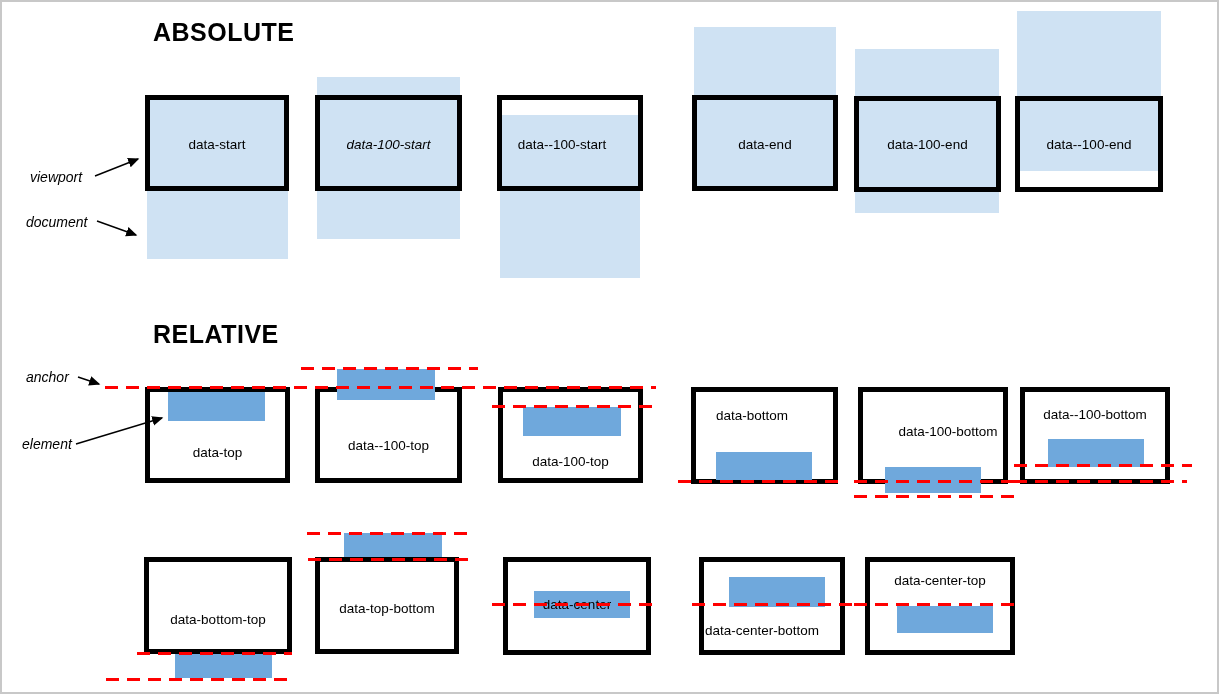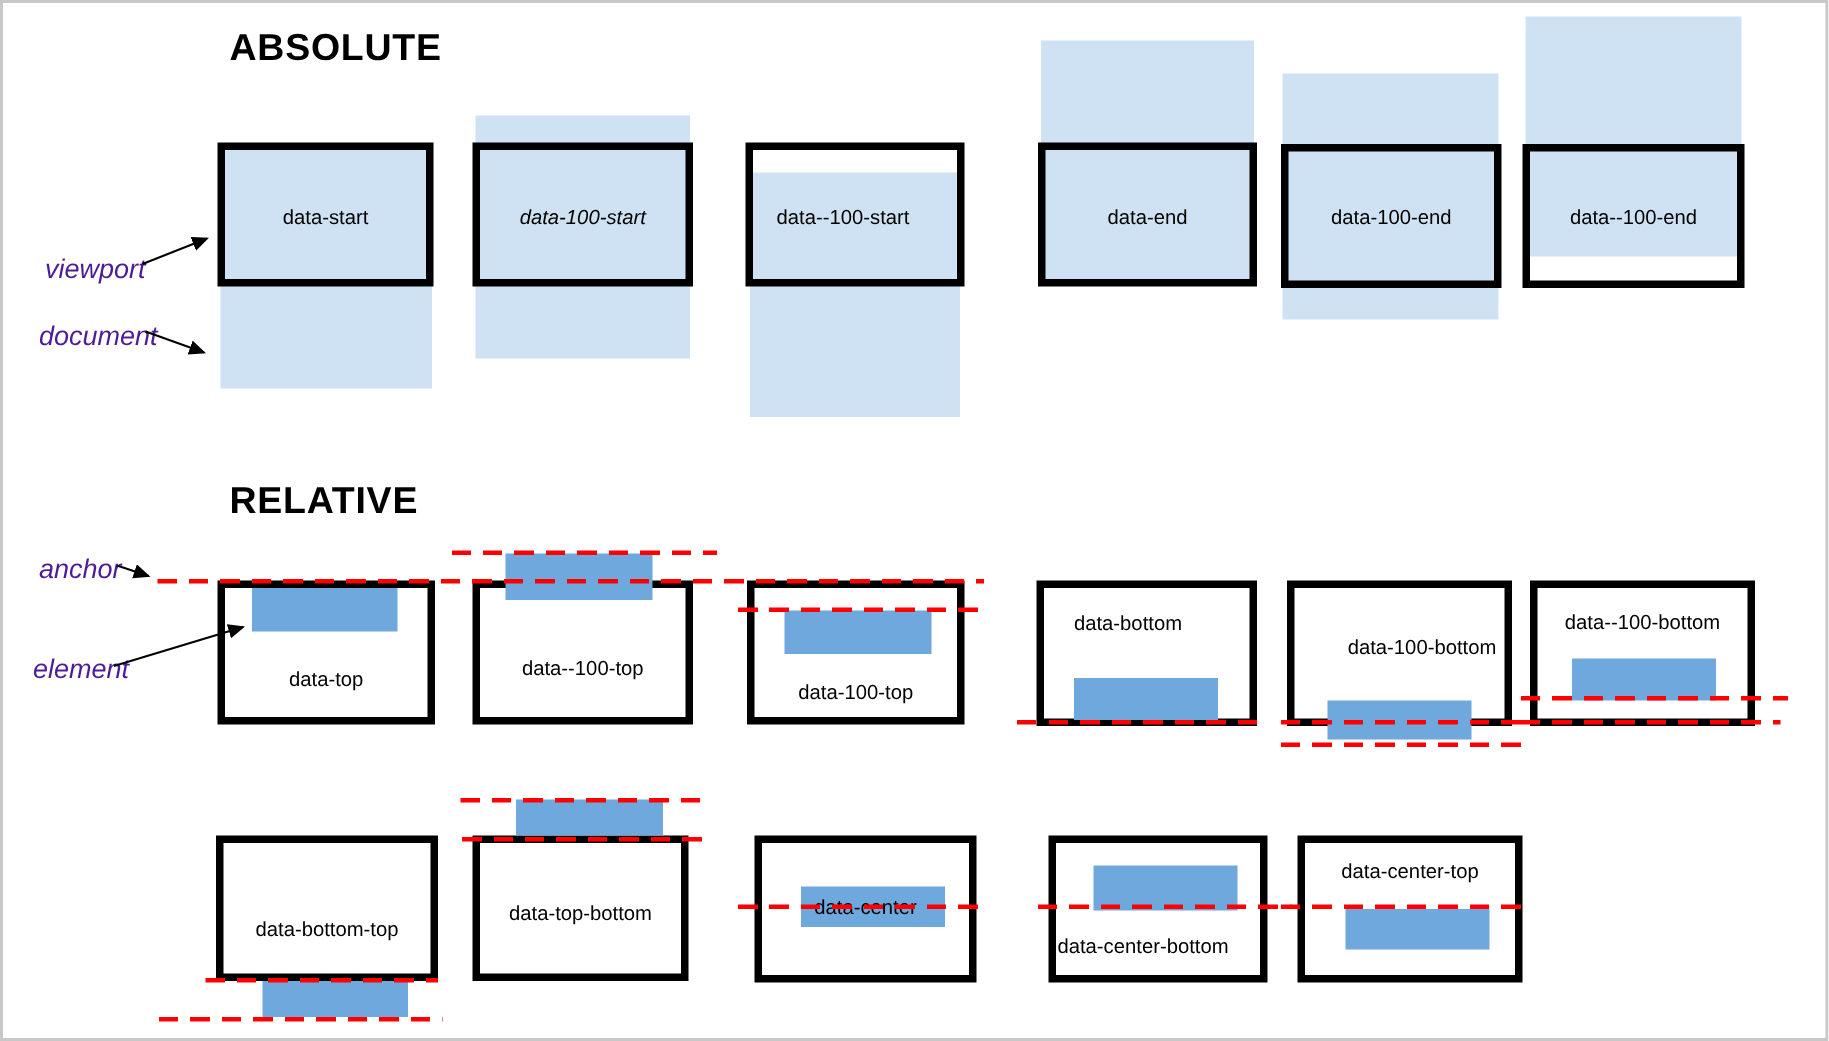--- a/index.html
+++ b/index.html
@@ -11,21 +11,21 @@
     background:#fff;
     font-family:"Liberation Sans",sans-serif;
     overflow:hidden;
   }
   .title{
     position:absolute;margin:0;z-index:4;
     font-weight:bold;font-size:25px;letter-spacing:.5px;color:#000;
   }
   .annot{
     position:absolute;z-index:6;
-    font-style:italic;font-size:18px;color:#4c1d95;white-space:nowrap;
+    font-style:italic;font-size:14px;color:#000000;white-space:nowrap;
   }
   .fill{position:absolute;z-index:1;background:var(--document-fill,#cfe2f3);}
   .box{
     position:absolute;z-index:2;box-sizing:border-box;
     border:5px solid var(--box-border,#000);background:transparent;
   }
   .elem{position:absolute;z-index:3;background:var(--element-fill,#6fa8dc);}
   .blabel{
     position:absolute;z-index:4;
     font-size:13.5px;line-height:16px;text-align:center;color:#000;white-space:nowrap;

